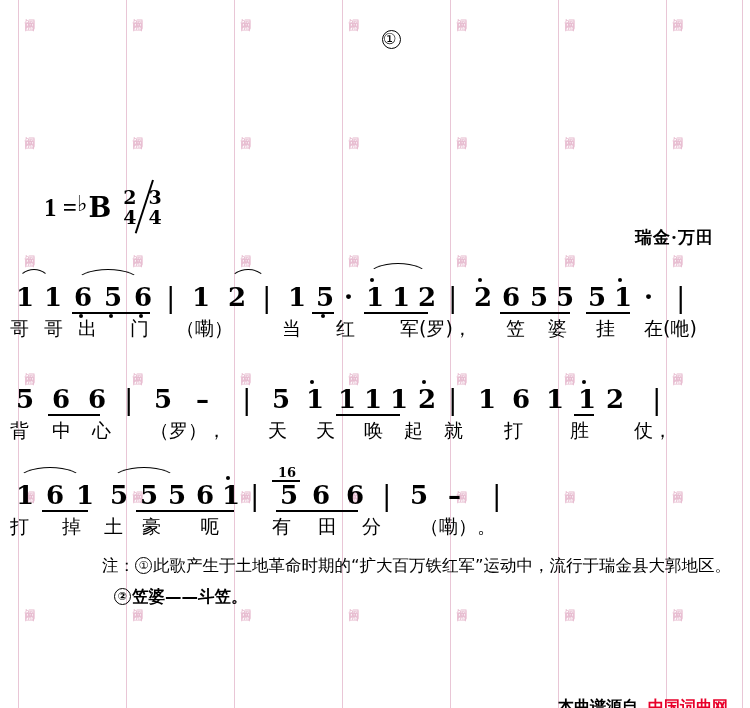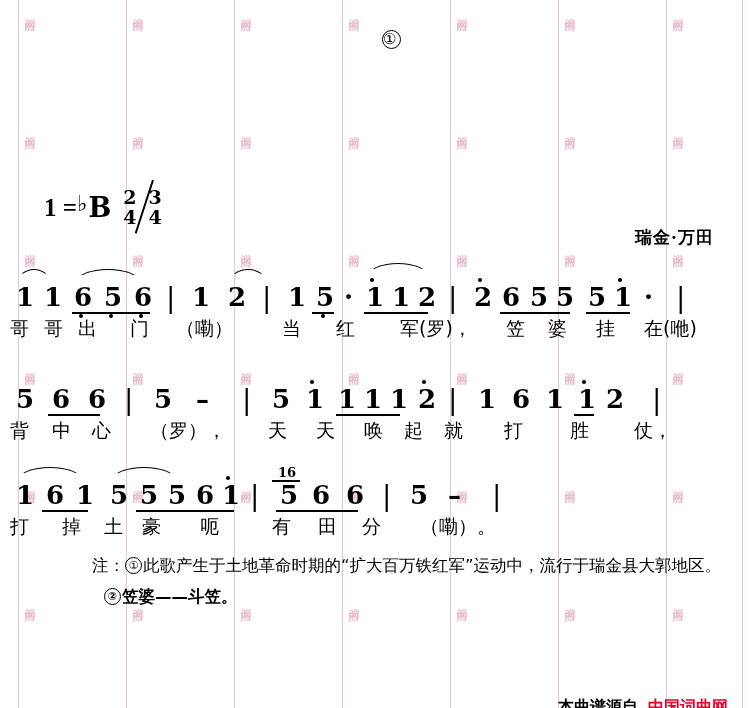--- a/index.html
+++ b/index.html
@@ -145,21 +145,21 @@
     position:absolute;
     font-size:13px;
     font-weight:bold;
     font-family:"DejaVu Serif", serif;
     text-align:center;
   }
 
   
   .notes-block{
     position:absolute;
-    left:92px;top:520px;
+    left:102px;top:520px;
     width:640px;
     font-family:"DejaVu Sans", sans-serif;
     font-size:16.5px;
     line-height:31px;
     color:#000;
   }
   .notes-block p{margin:0;}
   .note-idx{
     display:inline-block;
     border:1px solid #000;

